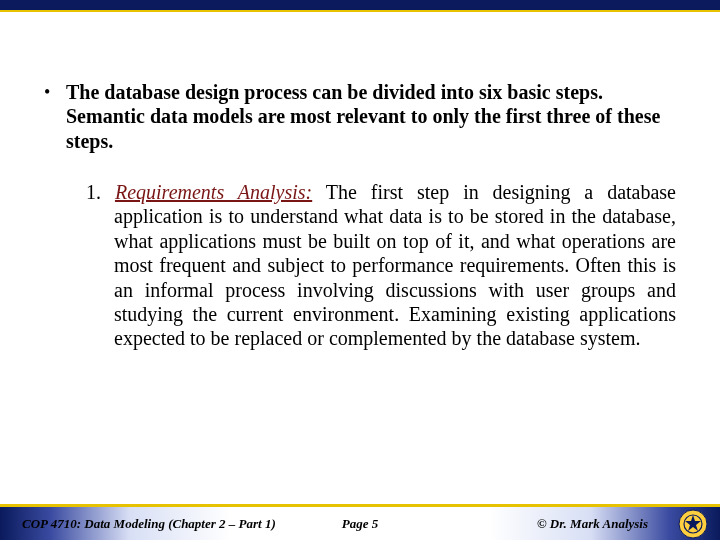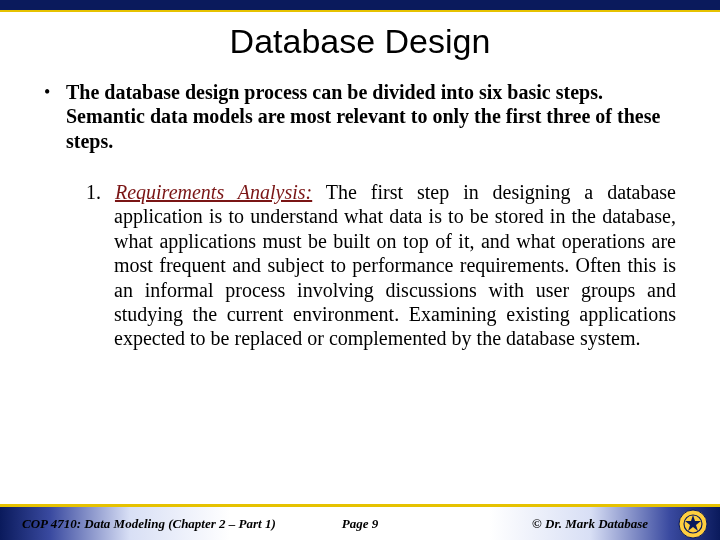--- a/index.html
+++ b/index.html
@@ -139,42 +139,41 @@
   }
   .footer-logo svg { display: block; }
 </style>
 </head>
 <body>
 
 <div class="slide">
   <div class="top-band"></div>
   <div class="top-yellow-line"></div>
 
-  <div class="title">Database Design</div>
 
   <div class="bullet-block">
     <div class="bullet-row">
       <div class="bullet-dot">•</div>
       <div class="bullet-text">The database design process can be divided into six basic steps.  Semantic data models are most relevant to only the first three of these steps.</div>
     </div>
   </div>
 
   <div class="num-block">
     <p class="hang">
       <span>1. </span><span class="num-label">Requirements Analysis:</span><span> The first step in designing a database application is to understand what data is to be stored in the database, what applications must be built on top of it, and what operations are most frequent and subject to performance requirements.  Often this is an informal process involving discussions with user groups and studying the current environment.  Examining existing applications expected to be replaced or complemented by the database system.</span>
     </p>
   </div>
 
   <div class="footer-band">
     <div class="footer-yellow"></div>
     <div class="footer-grad"></div>
     <div class="footer-content">
       <div class="footer-left">COP 4710: Data Modeling (Chapter 2 – Part 1)</div>
-      <div class="footer-center">Page 9</div>
-      <div class="footer-right">© Dr. Mark Database</div>
+      <div class="footer-center">Page 5</div>
+      <div class="footer-right">© Dr. Mark Analysis</div>
       <div class="footer-logo">
         <svg viewBox="0 0 30 30" width="30" height="30">
           <circle cx="15" cy="15" r="14" fill="#ffcf3f" stroke="#0a1a5c" stroke-width="1"></circle>
           <circle cx="15" cy="15" r="9" fill="none" stroke="#0a1a5c" stroke-width="1.2"></circle>
           <path d="M15 6 L17 12 L23 12 L18 16 L20 22 L15 18 L10 22 L12 16 L7 12 L13 12 Z" fill="#0a1a5c"></path>
         </svg>
       </div>
     </div>
   </div>
 </div>

